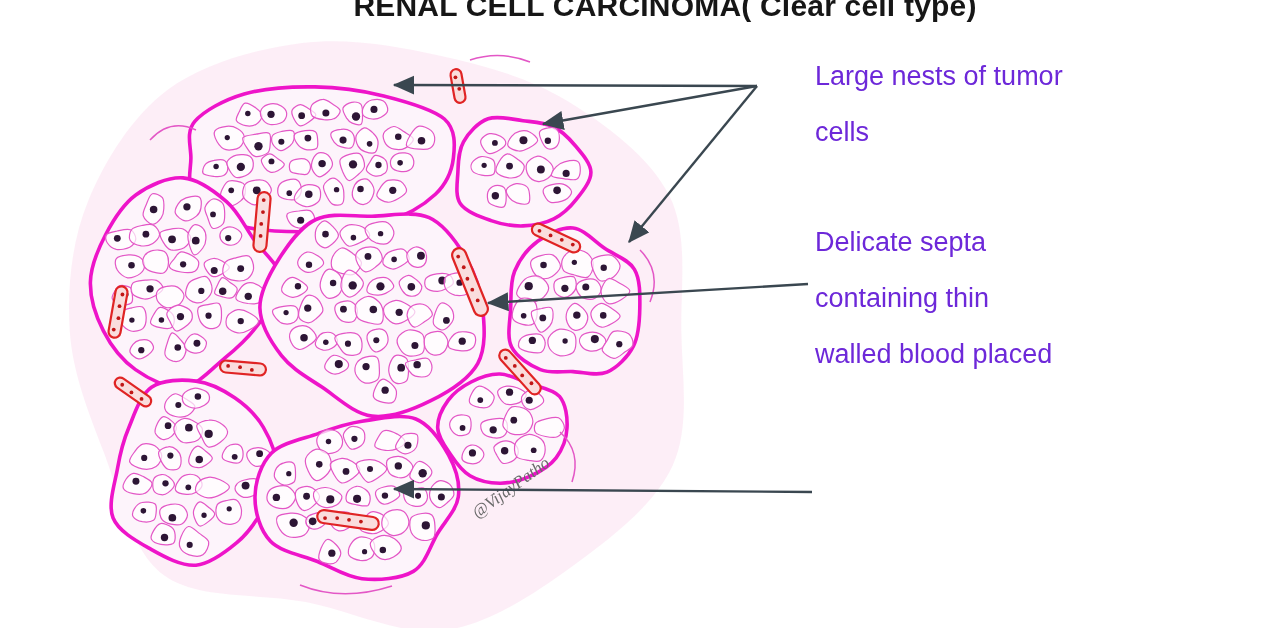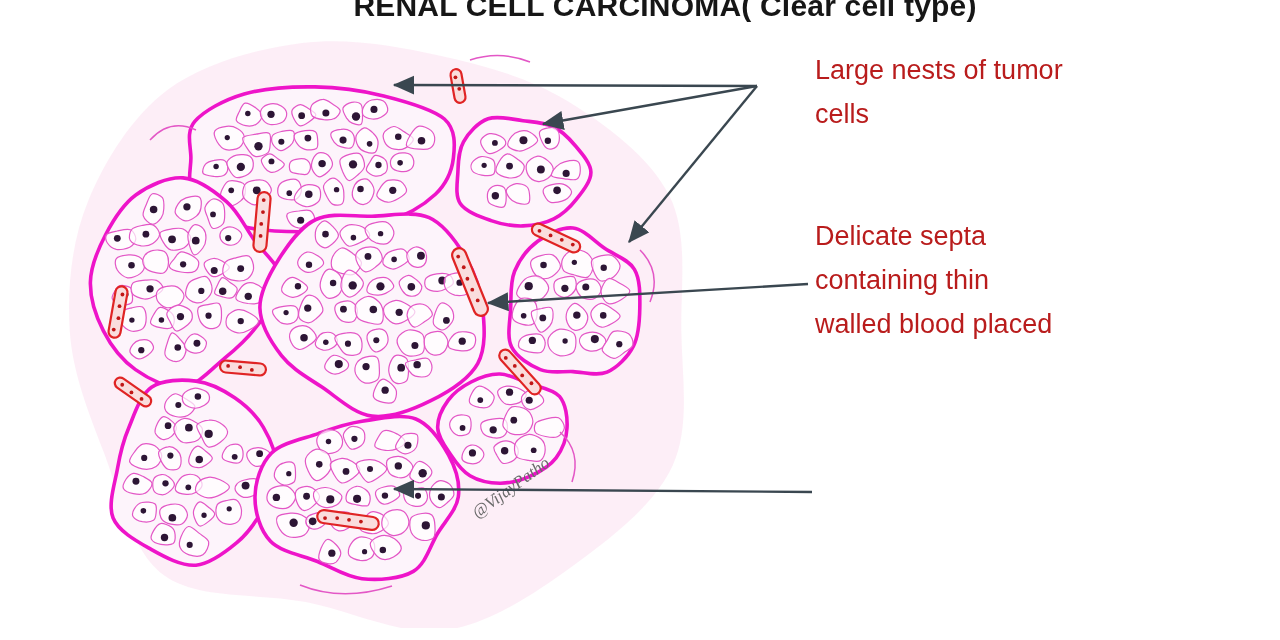--- a/index.html
+++ b/index.html
@@ -6,21 +6,21 @@
   #stage{
     position:relative;width:1280px;height:628px;overflow:hidden;
     background:#ffffff;font-family:"Liberation Sans",sans-serif;
   }
   #title{
     position:absolute;left:250px;top:-12px;width:830px;height:40px;
     text-align:center;font-size:30px;font-weight:bold;color:#161616;
     line-height:36px;letter-spacing:.2px;white-space:nowrap;
   }
   .label{
-    position:absolute;font-size:27px;line-height:44px;color:#b91c1c;
+    position:absolute;font-size:27px;line-height:56px;color:#6d28d9;
     white-space:pre-line;
   }
   #label-large-nests{left:815px;top:48px;width:340px;}
   #label-septa{left:815px;top:214px;width:330px;}
   #label-polygonal{left:820px;top:424px;width:340px;}
   #tissue{position:absolute;left:0;top:0;}
   #arrows{position:absolute;left:0;top:0;pointer-events:none;}
   svg text.sig{
     font-family:"Liberation Serif",serif;font-style:italic;
     font-size:17px;fill:#6a6a6a;

